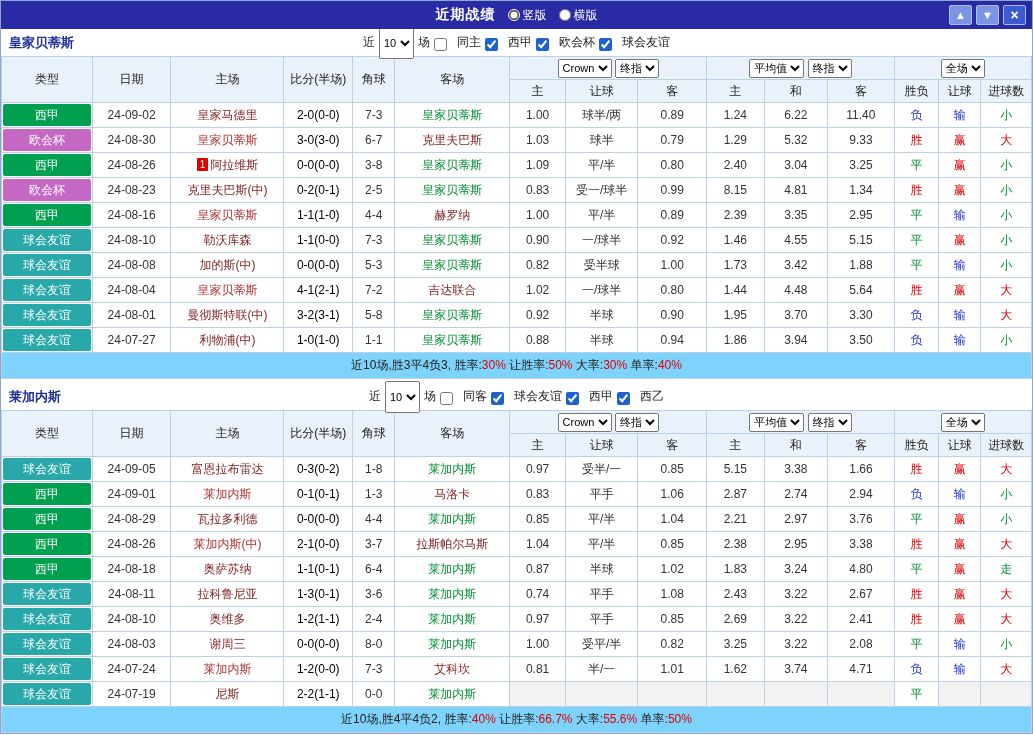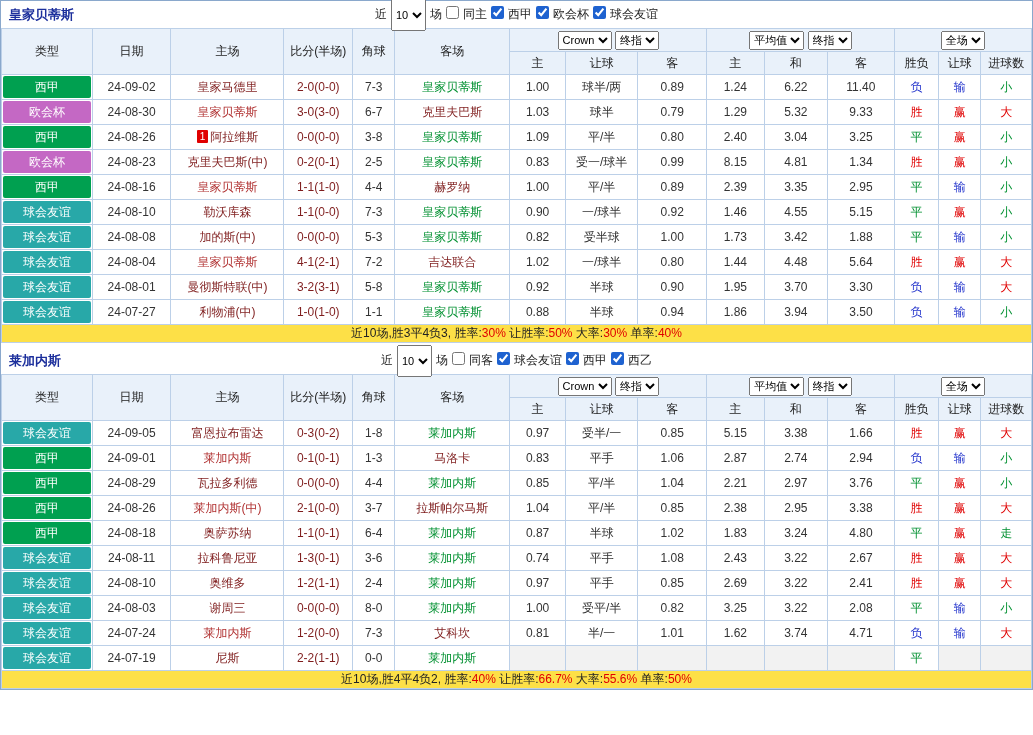--- a/index.html
+++ b/index.html
@@ -14,58 +14,76 @@
   .tb-radio input{accent-color:#fff;width:12px;height:12px}
   .tb-buttons{position:absolute;right:6px;top:4px;display:flex;gap:4px}
   .tb-btn{width:23px;height:20px;border:1px solid #aebdf0;background:#7b95e4;color:#fff;font-size:11px;line-height:1;cursor:pointer;border-radius:2px;padding:0}
   .tb-btn.close{background:#3a5cd0;font-size:14px;font-weight:bold}
 
   
   .section-bar{display:flex;align-items:center;height:27px;padding:0 8px;background:#fff}
   .team-name{font-weight:bold;color:#1c2f9c;font-size:13px;flex:1;cursor:pointer}
   .bar-spacer{flex:1}
   .filter{display:flex;align-items:center;gap:4px;color:#222;white-space:nowrap}
-  .filter label{display:inline-flex;align-items:flex-start;gap:4px;cursor:pointer}
+  .filter label{display:inline-flex;align-items:flex-end;gap:10px;cursor:pointer}
   .filter input[type=checkbox]{width:13px;height:13px;accent-color:#1e62d0}
   .filter select{font-size:11px;height:32px}
 
   
   table{width:100%;border-collapse:collapse;table-layout:fixed}
   th,td{border:1px solid #bcd0e8;text-align:center;overflow:hidden;white-space:nowrap}
   thead th{background:#e9f1fa;font-weight:normal;height:23px;color:#222}
   thead .selcell select{font-size:11px;height:19px;max-width:72px}
   tbody td{height:25px;background:#fff}
   td.c-odd:empty,td.c-res:empty{background:#f2f2f2}
 
   .c-league{padding:0}
   .lg-badge{display:block;margin:1px;height:22px;line-height:22px;color:#fff;border-radius:2px;font-size:12px}
   .lg-green{background:#00a050}
   .lg-purple{background:#c468c4}
   .lg-teal{background:#28a8a8}
 
-  .score{color:#7f1d1d;cursor:pointer}
+  .score{color:#000000;cursor:pointer}
   .team{cursor:pointer}
   .t-home{color:#b03030}
   .t-away{color:#009030}
   .t-opp{color:#7f1d1d}
   .r-red{color:#e00000}
   .r-green{color:#009030}
   .r-blue{color:#2233cc}
 
   .num-badge{display:inline-block;background:#e00000;color:#fff;font-size:10px;line-height:13px;padding:0 3px;margin-right:2px;border-radius:1px;vertical-align:1px}
   .num-badge:empty{display:none}
 
-  tfoot td{height:18px;background:#fde047;color:#222}
+  tfoot td{height:26px;background:#7dd3fc;color:#222}
   .section + .section{margin-top:4px}
 </style>
 </head>
 <body>
 
 <div class="app">
 
+  <div class="titlebar">
+    <div class="tb-center">
+      <span class="tb-title">近期战绩</span>
+      <label class="tb-radio">
+        <input type="radio" name="layout" checked="" style="">
+        <span>竖版</span>
+      </label>
+      <label class="tb-radio">
+        <input type="radio" name="layout" style="">
+        <span>横版</span>
+      </label>
+    </div>
+    <div class="tb-buttons">
+      <button class="tb-btn"><span>▲</span></button>
+      <button class="tb-btn"><span>▼</span></button>
+      <button class="tb-btn close"><span>×</span></button>
+    </div>
+  </div>
 
   <div class="section">
     <div class="section-bar">
       <div class="team-name">皇家贝蒂斯</div>
       <div class="filter">
         <span>近</span>
         <select><option>10</option></select>
         <span>场</span>
         <label>
           <input type="checkbox" style="">

